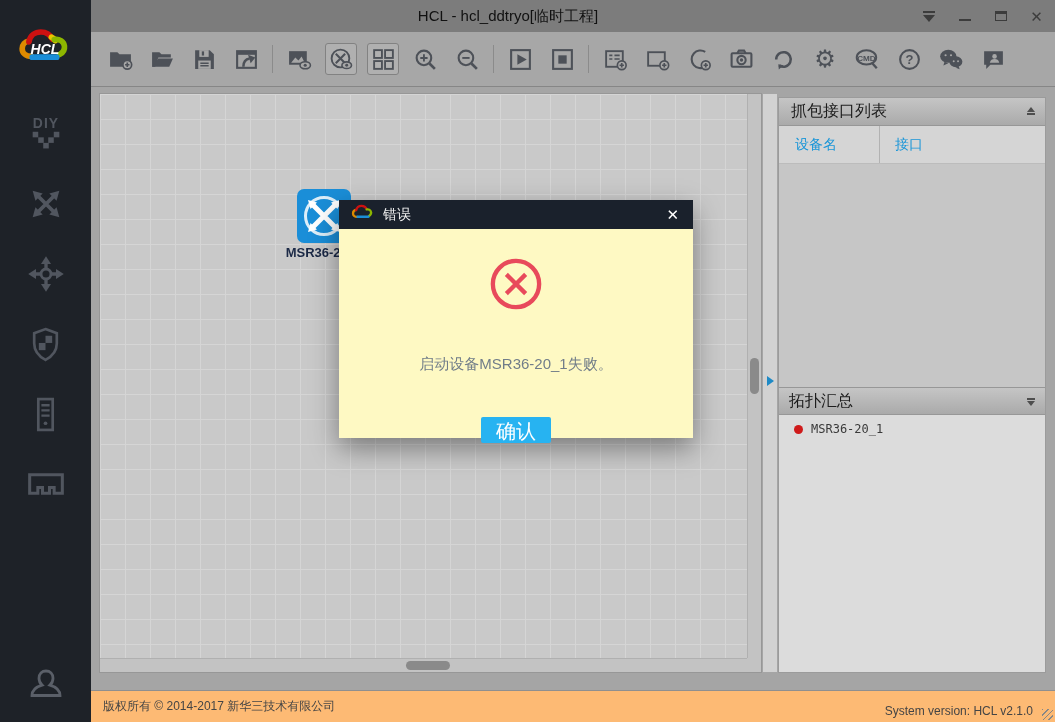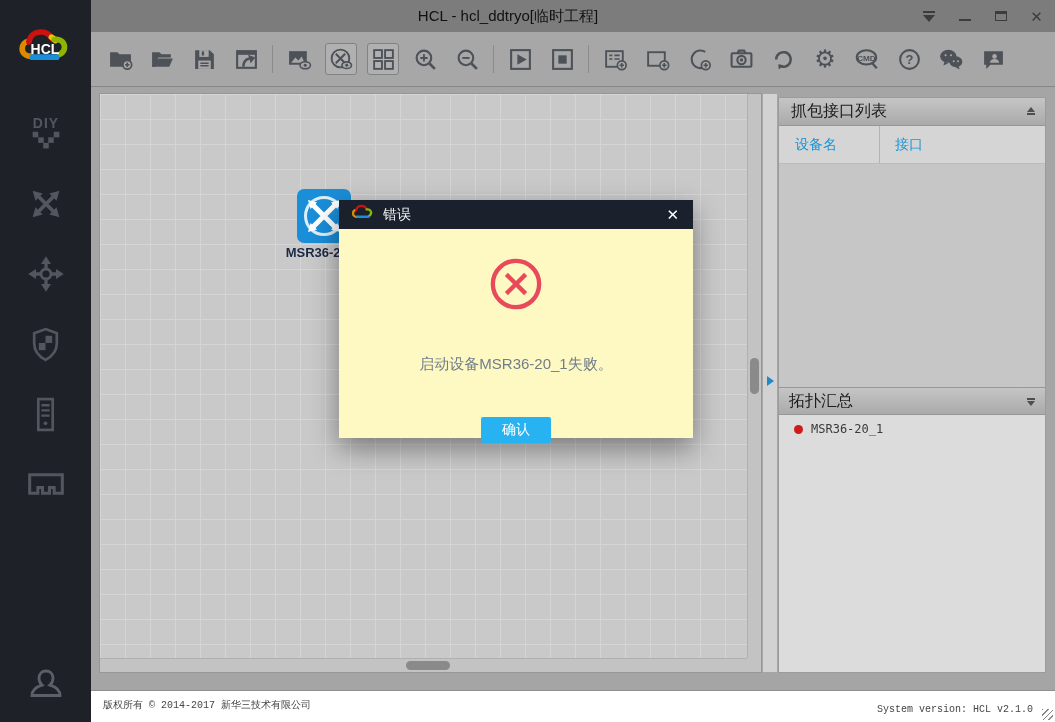--- a/index.html
+++ b/index.html
@@ -4,21 +4,21 @@
 <style>
   html,body{margin:0;padding:0;}
   body{width:1055px;height:722px;font-family:"Liberation Sans","DejaVu Sans",sans-serif;
        -webkit-font-smoothing:antialiased;}
   .window{position:relative;width:1055px;height:722px;background:#a5a5a5;overflow:hidden;
           box-shadow:inset 0 0 0 1px #55585c;}
 
   
   .sidebar{position:absolute;left:0;top:0;width:91px;height:722px;background:#1e2228;z-index:20;
            display:flex;flex-direction:column;align-items:center;}
-  .logo{margin-top:24px;}
+  .logo{margin-top:24px;font-style:italic;}
   #side-items{display:flex;flex-direction:column;align-items:center;margin-top:40px;}
   .side-item{width:44px;height:44px;margin-bottom:26px;display:flex;align-items:center;justify-content:center;cursor:pointer;}
   .side-user{position:absolute;bottom:16px;left:0;width:91px;display:flex;justify-content:center;cursor:pointer;}
 
   
   .titlebar{position:absolute;left:91px;top:0;width:964px;height:32px;background:#7c7c7c;}
   .tb-title{position:absolute;left:0;right:130px;top:0;height:32px;line-height:32px;text-align:center;
             font-size:15px;color:#111;}
   .tb-controls{position:absolute;right:6px;top:0;height:32px;display:flex;align-items:center;gap:11px;}
   .wc{width:25px;height:20px;display:flex;flex-direction:column;align-items:center;justify-content:center;cursor:pointer;}
@@ -79,39 +79,39 @@
   .cols .col1{position:absolute;left:16px;top:10px;}
   .cols .col2{position:absolute;left:116px;top:10px;}
   .coldiv{position:absolute;left:100px;top:0;bottom:0;width:1px;background:#b2b2b2;}
   .capture-body{position:absolute;left:0;top:66px;width:266px;height:223px;background:#c6c6c6;}
   .topo-body{position:absolute;left:0;top:317px;width:266px;height:257px;background:#dcdcdc;}
   .topo-item{display:flex;align-items:center;gap:8px;padding:7px 0 0 15px;cursor:pointer;}
   .dot{width:9px;height:9px;border-radius:50%;background:#cf1a1a;flex:0 0 auto;}
   .topo-name{font-family:"DejaVu Sans Mono","Liberation Mono",monospace;font-size:12px;color:#3a3a3a;}
 
   
-  .statusbar{position:absolute;left:91px;top:690px;width:964px;height:32px;background:#ffffff;
-             border-top:1px solid #8f8f8f;box-sizing:border-box;font-size:10px;color:#454545;font-family:Liberation Mono, monospace;}
+  .statusbar{position:absolute;left:91px;top:690px;width:964px;height:32px;background:#fdba74;
+             border-top:1px solid #8f8f8f;box-sizing:border-box;font-size:12px;color:#454545;}
   .sb-left{position:absolute;left:12px;top:7px;}
   .sb-right{position:absolute;right:22px;top:13px;}
   .sb-grip{position:absolute;right:2px;bottom:2px;width:11px;height:11px;cursor:nwse-resize;
            background:repeating-linear-gradient(135deg,#878787 0 1px,transparent 1px 4px);}
 
   
   .dialog{position:absolute;left:339px;top:200px;width:354px;height:238px;z-index:100;
           box-shadow:0 10px 26px rgba(0,0,0,.4);}
   .dlg-title{position:absolute;left:0;top:0;width:354px;height:29px;background:#1a212c;
              display:flex;align-items:center;padding:0 10px 0 12px;box-sizing:border-box;cursor:move;justify-content:space-between;}
   .dlg-title-text{color:#f2f2f2;font-size:14px;margin-left:9px;flex:1;}
   .dlg-close{color:#fff;font-size:15px;line-height:1;cursor:pointer;padding:2px 4px;}
   .dlg-body{position:absolute;left:0;top:29px;width:354px;height:209px;background:#fef9c3;}
   .dlg-err{position:absolute;left:150px;top:28px;}
   .dlg-msg{position:absolute;left:0;top:126px;width:354px;text-align:center;font-size:15px;color:#717d89;}
   .dlg-btn{position:absolute;left:142px;top:188px;width:70px;height:26px;background:#27b3f1;color:#fff;
-           border:none;border-radius:2px;font-size:14px;font-family:inherit;cursor:pointer;}
+           border:none;border-radius:2px;font-size:20px;font-family:inherit;cursor:pointer;}
 </style>
 </head>
 <body>
 
 <div class="window">
 
   <aside class="sidebar">
     <div class="logo">
       <svg viewBox="0 0 56 42" width="58" height="44">
         <path d="M14 31c-5.5 0-9-3.2-9-7.4 0-3.8 2.7-6.8 6.3-7.4" stroke="#de8a00" stroke-width="5.5" fill="none" stroke-linecap="round"></path>

